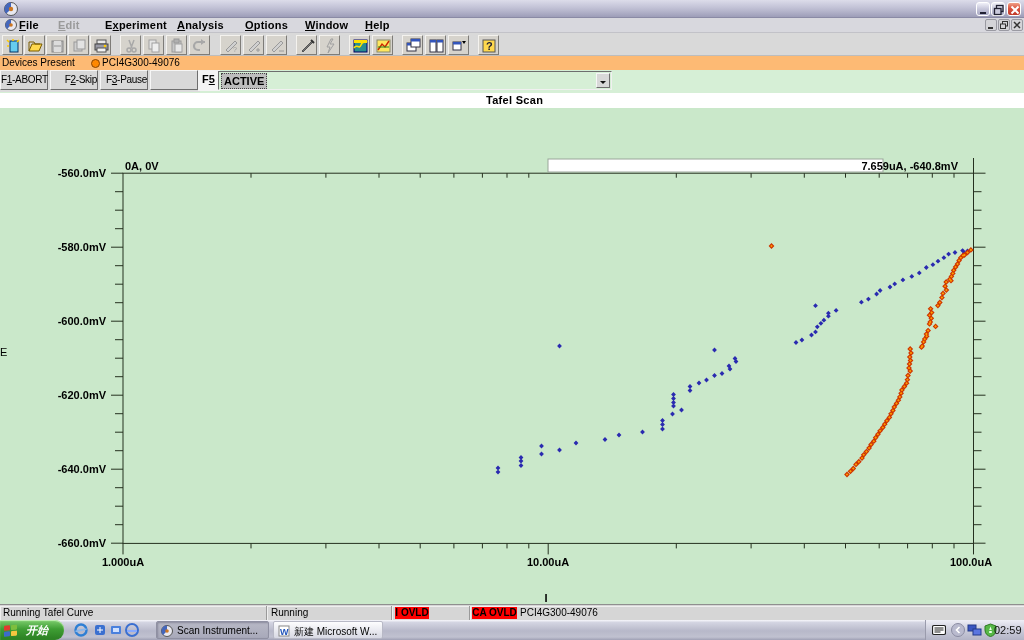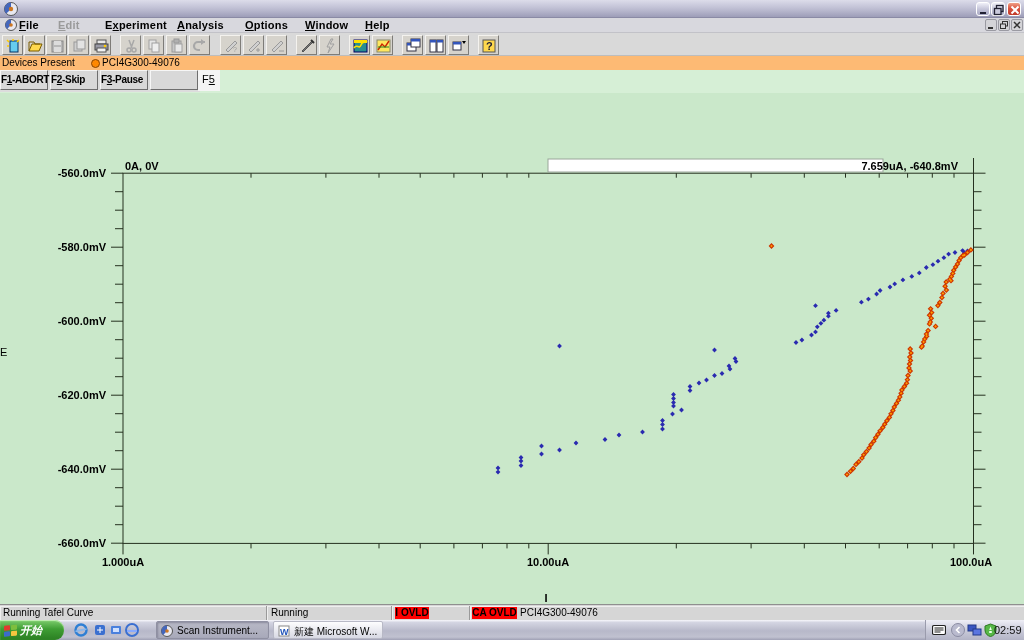--- a/index.html
+++ b/index.html
@@ -21,25 +21,25 @@
 #tbar{left:0;top:33px;width:1024px;height:23px;background:#d9d9d9;border-bottom:1px solid #bdbdbd}
 .tb{top:2px;width:21px;height:20px;background:#d6d3cc;border:1px solid;border-color:#f4f2ee #7e7c78 #7e7c78 #f4f2ee}
 .tb svg{position:absolute;left:2px;top:2px}
 
 #dev{left:0;top:56px;width:1024px;height:14px;background:#fdba74}
 #dev .t{font-size:10px;color:#000}
 
 #frow{left:0;top:70px;width:1024px;height:23px;background:#d6efd6}
 #fgray{left:0;top:0;width:200px;height:22px;background:#dcdcdc}
 #fwhite{left:198px;top:0;width:22px;height:21px;background:#f4f4f4}
-.fbtn{top:0;width:48px;height:20px;background:#d8d8d8;border:1px solid;border-color:#f6f6f6 #6e6e6e #6e6e6e #f6f6f6;font-size:10px;font-weight:bold;text-align:left;line-height:18px;color:#000;white-space:nowrap;letter-spacing:-0.3px}
+.fbtn{top:0;width:48px;height:20px;background:#d8d8d8;border:1px solid;border-color:#f6f6f6 #6e6e6e #6e6e6e #f6f6f6;font-size:10px;font-weight:normal;text-align:right;line-height:18px;color:#000;white-space:nowrap;letter-spacing:-0.3px}
 #combo{left:218px;top:1px;width:394px;height:19px;background:#d6efd6;border:1px solid;border-color:#6e6e6e #f0f0f0 #f0f0f0 #6e6e6e}
 #combo .sel{position:absolute;left:2px;top:1px;background:#bdbdbd;border:1px dotted #444;font-size:11px;font-weight:bold;padding:0 2px;line-height:14px}
 #combo .drop{position:absolute;right:1px;top:1px;width:14px;height:15px;background:#d8d8d8;border:1px solid;border-color:#f6f6f6 #6e6e6e #6e6e6e #f6f6f6}
-#f5{left:202px;top:3px;font-size:11px;font-weight:normal}
+#f5{left:202px;top:3px;font-size:11px;font-weight:bold}
 
 #wband{left:0;top:93px;width:1024px;height:15px;background:#fff}
 #wband .t{left:486px;top:1px;font-size:11px;font-weight:bold;letter-spacing:.3px}
 
 #sbar{left:0;top:604px;width:1024px;height:16px;background:#d6d6d6;border-top:1px solid #8f8f8f;font-size:10px}
 .sp{top:1px;height:14px;border-right:1px solid #9a9a9a;box-shadow:inset 1px 1px 0 #efefef}
 .sred{top:2px;height:12px;background:#f00;color:#000;font-weight:bold;font-size:10px;text-align:center;line-height:12px}
 
 #task{left:0;top:620px;width:1024px;height:20px;background:linear-gradient(#f8f8fc 0%,#d4d5e2 12%,#b7b8c9 55%,#c0c1d0 85%,#9fa0b4 100%)}
 #start{left:0;top:0;width:64px;height:20px;border-radius:0 9px 9px 0;background:linear-gradient(#7ece6e 0%,#3f9e34 45%,#2e8425 90%);box-shadow:inset 0 1px 1px #c6f0b8;color:#fff;font-weight:bold;font-style:italic;font-size:11px}
@@ -243,21 +243,30 @@
  <div class="abs t" style="left:102px;top:1px">PCI4G300-49076</div>
 </div>
 <div id="frow" class="abs">
  <div id="fgray" class="abs"></div>
  <div id="fwhite" class="abs"></div>
  <div class="abs fbtn" style="left:0">F<u>1</u>-ABORT</div>
  <div class="abs fbtn" style="left:50px">F<u>2</u>-Skip</div>
  <div class="abs fbtn" style="left:100px">F<u>3</u>-Pause</div>
  <div class="abs fbtn" style="left:150px"></div>
  <div class="abs" id="f5">F<u>5</u></div>
-</div>
+ <div id="combo" class="abs">
+        <span class="sel">ACTIVE</span>
+   <span class="drop"><svg width="12" height="13">
+            <path d="M3 6l3 3 3-3z" fill="#111"></path>
+          </svg></span>
+ </div>
+</div>
+<div id="wband" class="abs">
+      <div class="abs t">Tafel Scan</div>
+    </div>
 <svg class="abs" style="left:0;top:108px" width="1024" height="496" viewBox="0 108 1024 496">
 <g fill="none" stroke="#25301f" stroke-width="1">
 <rect x="123" y="173.2" width="850.5" height="370.2"></rect>
 <path d="M111 173.2H123M973.5 173.2H985.5M111 247.2H123M973.5 247.2H985.5M111 321.2H123M973.5 321.2H985.5M111 395.2H123M973.5 395.2H985.5M111 469.2H123M973.5 469.2H985.5M111 543.2H123M973.5 543.2H985.5M115 191.7H123M973.5 191.7H981.5M115 210.2H123M973.5 210.2H981.5M115 228.7H123M973.5 228.7H981.5M115 265.7H123M973.5 265.7H981.5M115 284.2H123M973.5 284.2H981.5M115 302.7H123M973.5 302.7H981.5M115 339.7H123M973.5 339.7H981.5M115 358.2H123M973.5 358.2H981.5M115 376.7H123M973.5 376.7H981.5M115 413.7H123M973.5 413.7H981.5M115 432.2H123M973.5 432.2H981.5M115 450.7H123M973.5 450.7H981.5M115 487.7H123M973.5 487.7H981.5M115 506.2H123M973.5 506.2H981.5M115 524.7H123M973.5 524.7H981.5M251.0 543.4V548.4M251.0 173.2V177.7M325.9 543.4V548.4M325.9 173.2V177.7M379.0 543.4V548.4M379.0 173.2V177.7M420.2 543.4V548.4M420.2 173.2V177.7M453.9 543.4V548.4M453.9 173.2V177.7M482.4 543.4V548.4M482.4 173.2V177.7M507.0 543.4V548.4M507.0 173.2V177.7M528.8 543.4V548.4M528.8 173.2V177.7M676.3 543.4V548.4M676.3 173.2V177.7M751.1 543.4V548.4M751.1 173.2V177.7M804.3 543.4V548.4M804.3 173.2V177.7M845.5 543.4V548.4M845.5 173.2V177.7M879.2 543.4V548.4M879.2 173.2V177.7M907.6 543.4V548.4M907.6 173.2V177.7M932.3 543.4V548.4M932.3 173.2V177.7M954.0 543.4V548.4M954.0 173.2V177.7M123.0 543.4V554.4M548.2 543.4V554.4M973.5 543.4V554.4"></path>
 <path d="M973.5 158V173.2"></path>
 </g>
 <rect x="548" y="159" width="335" height="13" fill="#ffffff" stroke="#9aa59a" stroke-width="1"></rect>
 <g font-family="Liberation Sans,sans-serif" font-size="11" font-weight="bold" fill="#000">
 <text x="106" y="177" text-anchor="end">-560.0mV</text>
 <text x="106" y="251" text-anchor="end">-580.0mV</text>
@@ -293,21 +302,21 @@
 <div id="task" class="abs">
  <div id="start" class="abs">
         <svg class="abs" style="left:3px;top:3px" width="15" height="14" viewBox="0 0 15 14">
           <g transform="skewY(-6)">
             <rect x="1" y="3" width="6" height="5" rx="1" fill="#e03a2f"></rect>
             <rect x="8" y="3" width="6" height="5" rx="1" fill="#7ebf3e"></rect>
             <rect x="1" y="9" width="6" height="5" rx="1" fill="#3d6cc9"></rect>
             <rect x="8" y="9" width="6" height="5" rx="1" fill="#f4c63f"></rect>
           </g>
         </svg>
-        <span style="position:absolute;left:20px;top:3px">开始</span>
+        <span style="position:absolute;left:26px;top:3px">开始</span>
       </div>
  <svg class="abs" style="left:74px;top:3px" width="14" height="14">
         <circle cx="7" cy="7" r="5.5" fill="none" stroke="#2e7fd4" stroke-width="2.4"></circle>
         <path d="M1.5 8.5c4-1.5 7-1.5 11-2.5" stroke="#88b8ee" stroke-width="1.6" fill="none"></path>
       </svg>
  <svg class="abs" style="left:93px;top:3px" width="14" height="14">
         <rect x="2" y="2" width="10" height="10" rx="2" fill="#3a6fd0"></rect>
         <path d="M4 7h6M7 4v6" stroke="#fff"></path>
       </svg>
  <svg class="abs" style="left:109px;top:3px" width="14" height="14">

